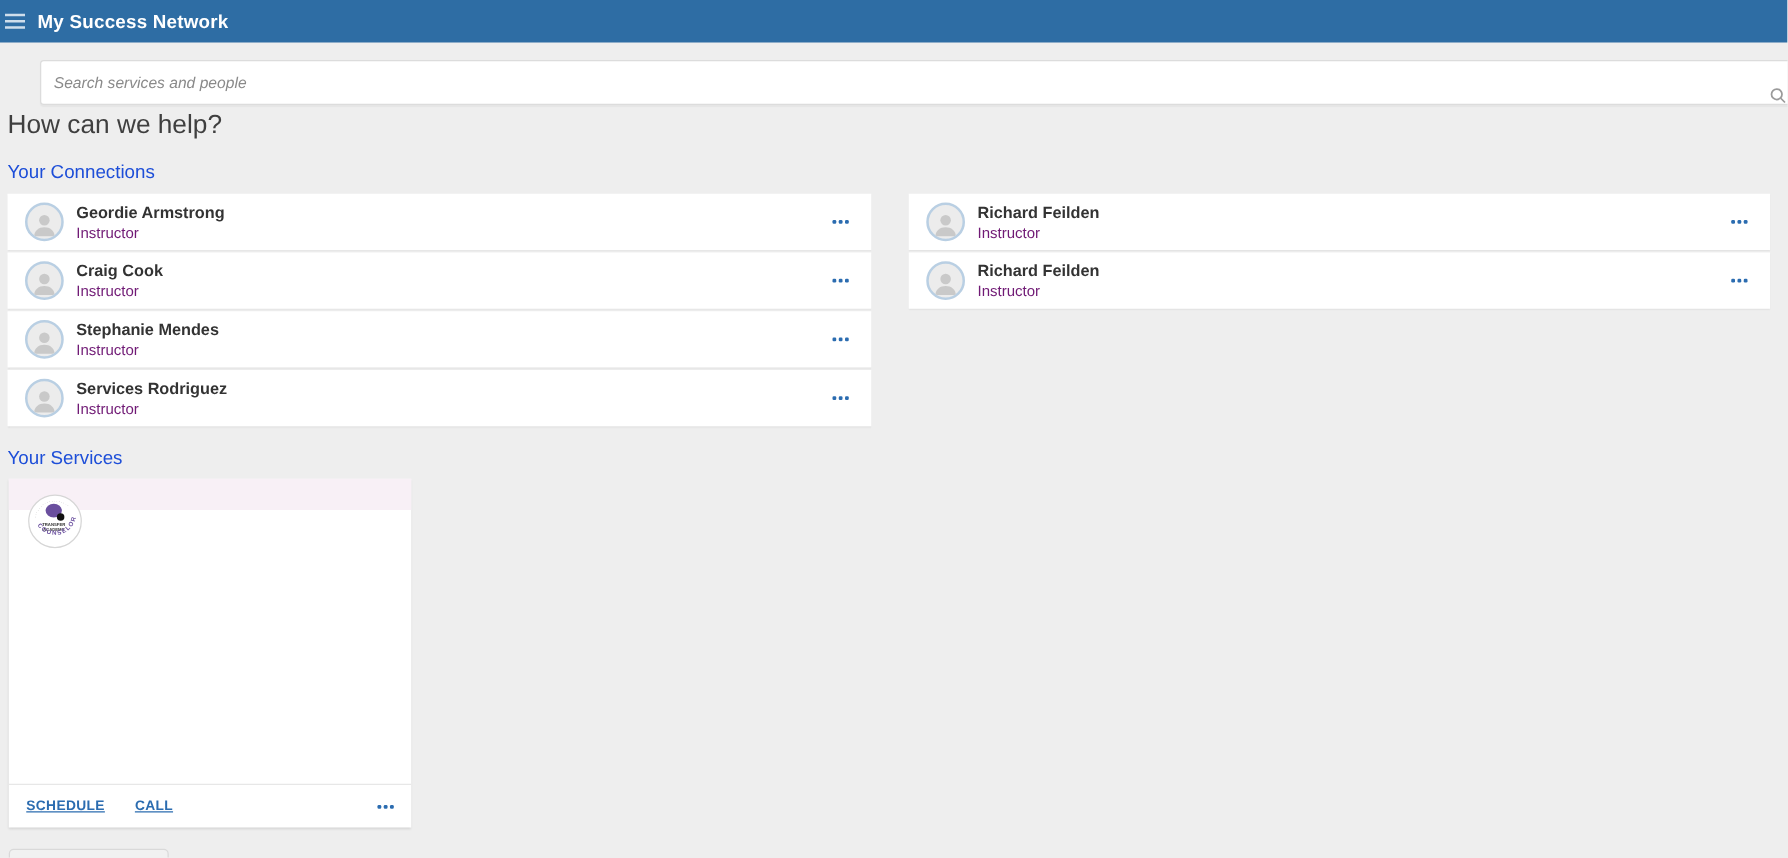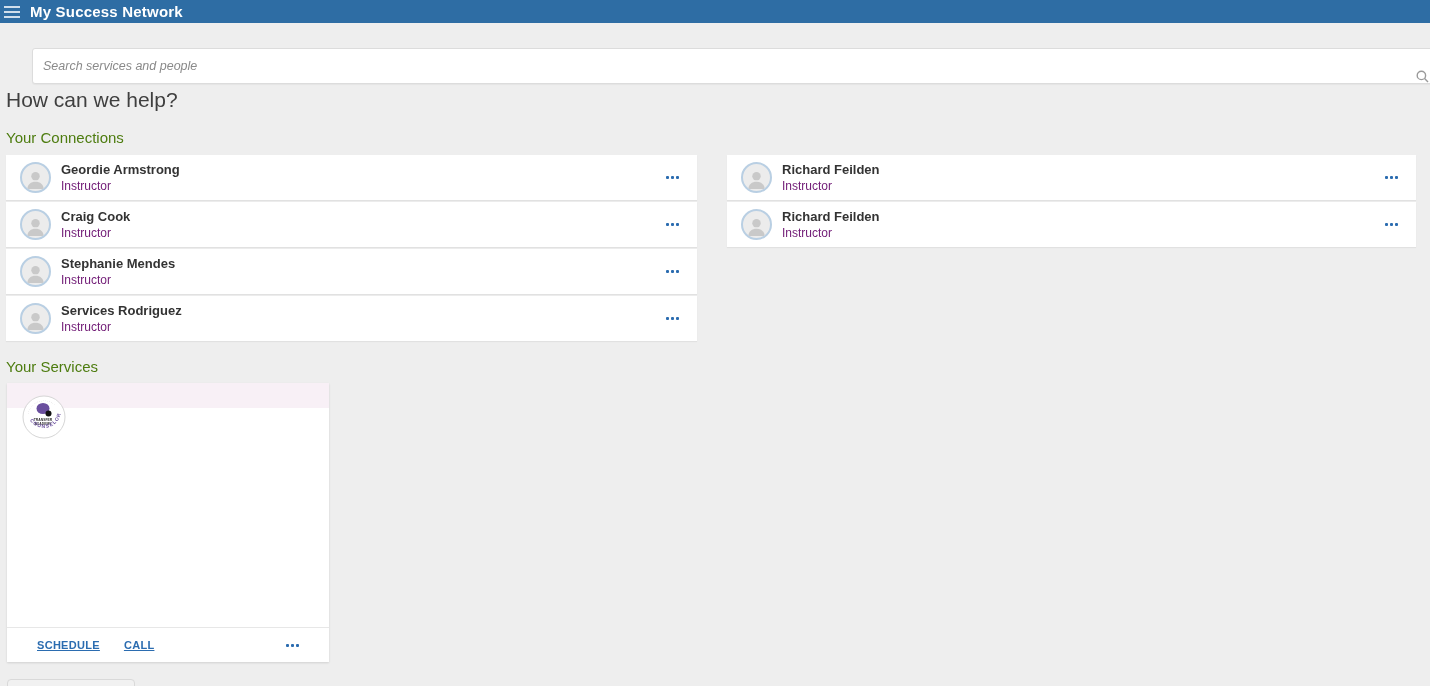--- a/index.html
+++ b/index.html
@@ -12,21 +12,21 @@
   *{margin:0;padding:0;box-sizing:border-box;}
   html,body{width:1430px;height:686px;overflow:hidden;}
   body{
     background:var(--page-bg);
     font-family:"Liberation Sans", sans-serif;
     position:relative;
     color:#333;
   }
   
   .app-header{
-    position:absolute;top:0;left:0;width:1430px;height:23px;
+    position:absolute;top:0;left:0;width:1430px;height:34px;
     background:var(--header-bg);
     display:flex;align-items:center;
   }
   .hamburger{width:26px;height:34px;display:flex;flex-direction:column;justify-content:center;gap:3px;padding-left:4px;cursor:pointer;background:none;border:none;}
   .hamburger i{display:block;width:16px;height:2px;background:#cfdeec;}
   .app-title{color:#ffffff;font-weight:bold;font-size:15px;margin-left:4px;letter-spacing:.2px;}
   
   .search-wrap{
     position:absolute;top:48px;left:9px;width:1407px;height:36px;
     background:#ffffff;border:1px solid #dcdcdc;border-radius:3px;
@@ -37,21 +37,21 @@
   .search-input{
     flex:1;border:none;outline:none;background:transparent;
     font-family:"Liberation Sans", sans-serif;
     font-size:12.5px;font-style:italic;color:#555;
     padding:0 10px;height:100%;
   }
   .search-input::placeholder{color:#8a8a8a;font-style:italic;}
   .search-btn{border:none;background:none;padding:0 9px;cursor:pointer;display:flex;align-items:center;}
   
   .page-heading{position:absolute;top:88px;left:6px;font-size:21px;font-weight:normal;color:#3f3f3f;}
-  .section-label{position:absolute;left:6px;font-size:15px;color:#4d7c0f;}
+  .section-label{position:absolute;left:6px;font-size:15px;color:#1d4ed8;}
   .label-connections{top:129px;}
   .label-services{top:358px;}
   
   .conn-grid{
     position:absolute;top:155px;left:6px;width:1172px;
     display:grid;grid-template-columns:691px 689px;column-gap:30px;
     align-items:start;
   }
   .conn-col{display:block;}
   .conn-row{
@@ -88,21 +88,21 @@
   .service-band{position:absolute;top:0;left:0;right:0;height:25px;background:var(--band-bg);}
   .service-logo{position:absolute;top:12px;left:15px;width:44px;height:44px;}
   .service-title{
     position:absolute;top:68px;left:15px;right:12px;
     font-size:17.5px;color:#3f7cba;text-decoration:none;cursor:pointer;
   }
   .service-desc{position:absolute;top:93px;left:15px;right:12px;font-size:12px;color:#555;}
   .service-footer{
     position:absolute;bottom:0;left:0;right:0;height:35px;
     border-top:1px solid #e7e7e7;
-    display:flex;align-items:center;padding:0 30px;gap:24px;
+    display:flex;align-items:center;padding:0 14px;gap:24px;
   }
   .service-action{
     font-size:11px;font-weight:bold;letter-spacing:.3px;
     color:var(--accent);text-decoration:underline;cursor:pointer;
   }
   .service-footer .dots-btn{padding:4px 0;}
   
   .partial-card{
     position:absolute;top:679px;left:7px;width:128px;height:20px;
     background:#f1f1f1;border:1px solid #d9d9d9;border-radius:4px;

